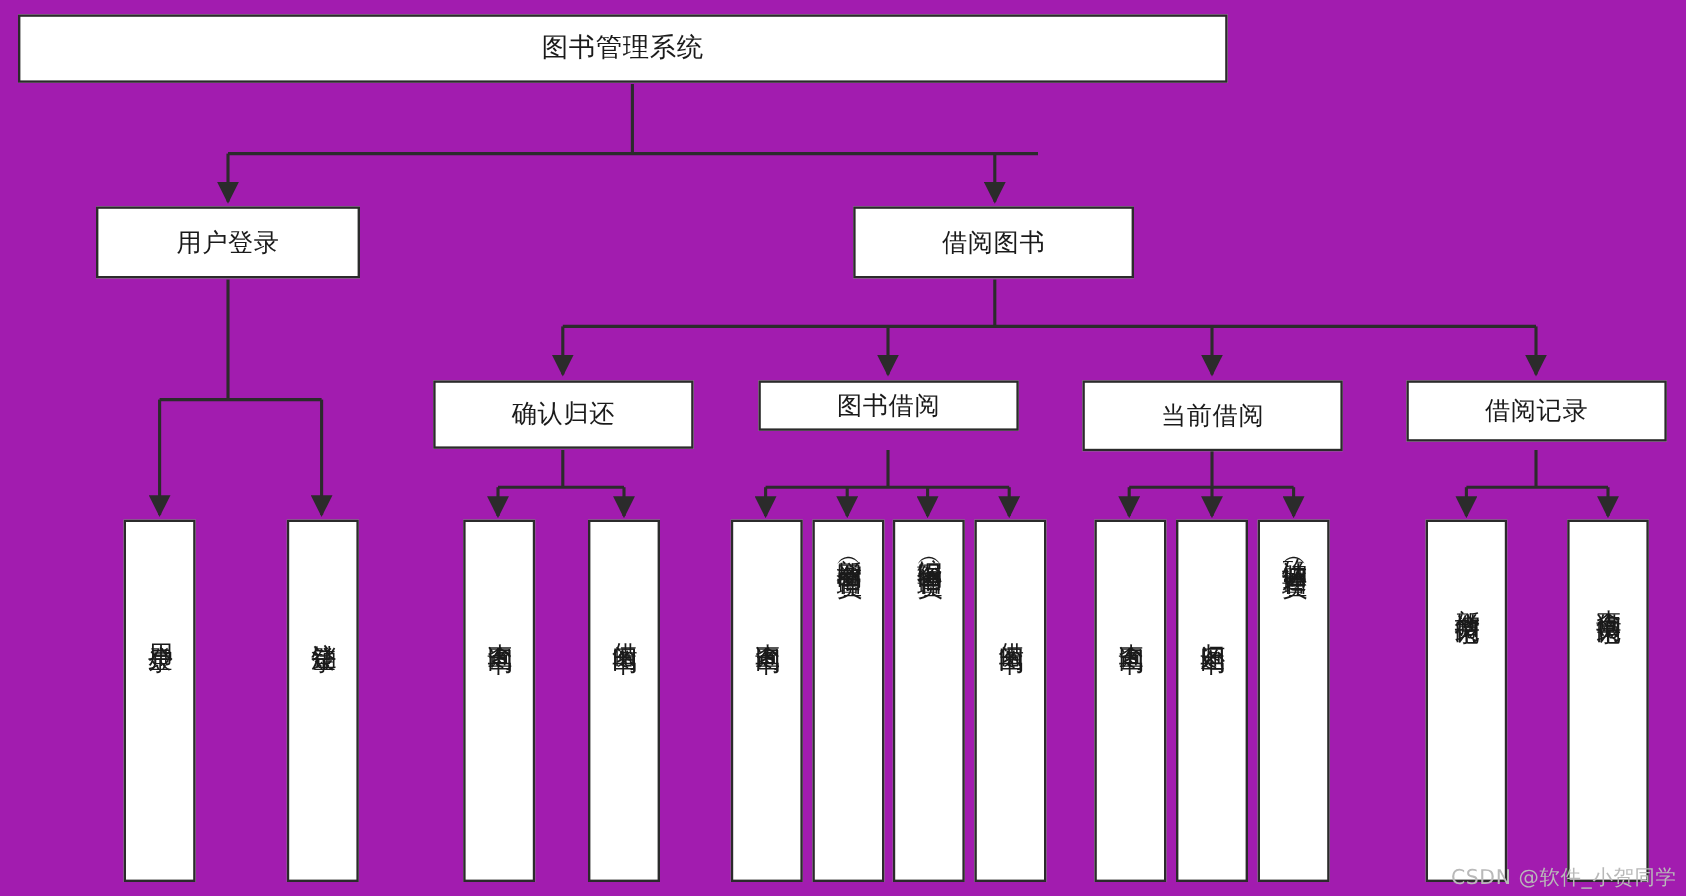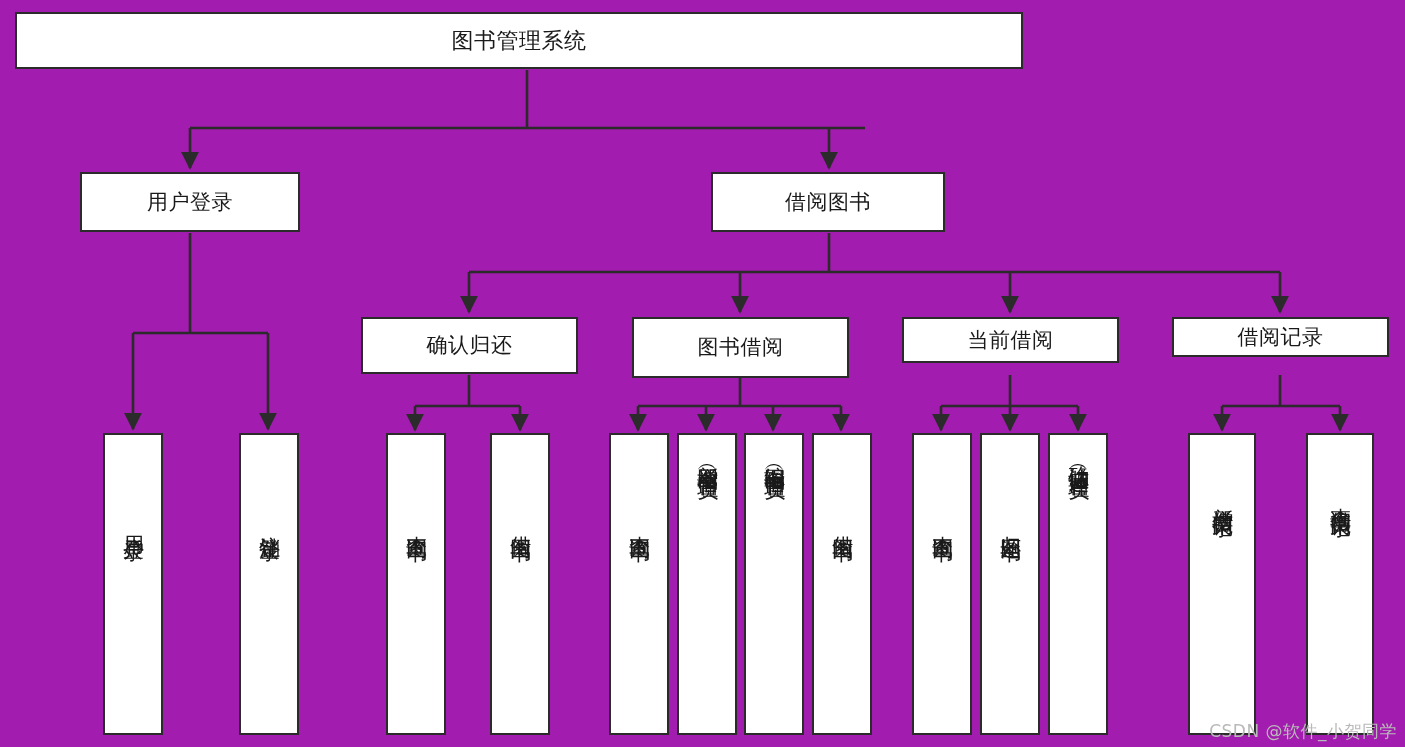--- a/index.html
+++ b/index.html
@@ -148,29 +148,29 @@
   </div>
 
   <div class="node horizontal" style="left:711px; top:172px; width:234px; height:60px;">
     <span class="node-label">借阅图书</span>
   </div>
 
   <div class="node horizontal" style="left:361px; top:317px; width:217px; height:57px;">
     <span class="node-label">确认归还</span>
   </div>
 
-  <div class="node horizontal" style="left:632px; top:317px; width:217px; height:61px;">
+  <div class="node horizontal" style="left:632px; top:317px; width:217px; height:42px;">
     <span class="node-label">图书借阅</span>
   </div>
 
-  <div class="node horizontal" style="left:902px; top:317px; width:217px; height:46px;">
+  <div class="node horizontal" style="left:902px; top:317px; width:217px; height:59px;">
     <span class="node-label">当前借阅</span>
   </div>
 
-  <div class="node horizontal" style="left:1172px; top:317px; width:217px; height:40px;justify-content:center;">
+  <div class="node horizontal" style="left:1172px; top:317px; width:217px; height:51px;justify-content:center;">
     <span class="node-label">借阅记录</span>
   </div>
 
   <div class="node leaf mid" style="left:103px; top:433px; width:60px; height:302px;">
     <span class="node-label">用户登录</span>
   </div>
 
   <div class="node leaf mid" style="left:239px; top:433px; width:60px; height:302px;">
     <span class="node-label">注销登录</span>
   </div>

